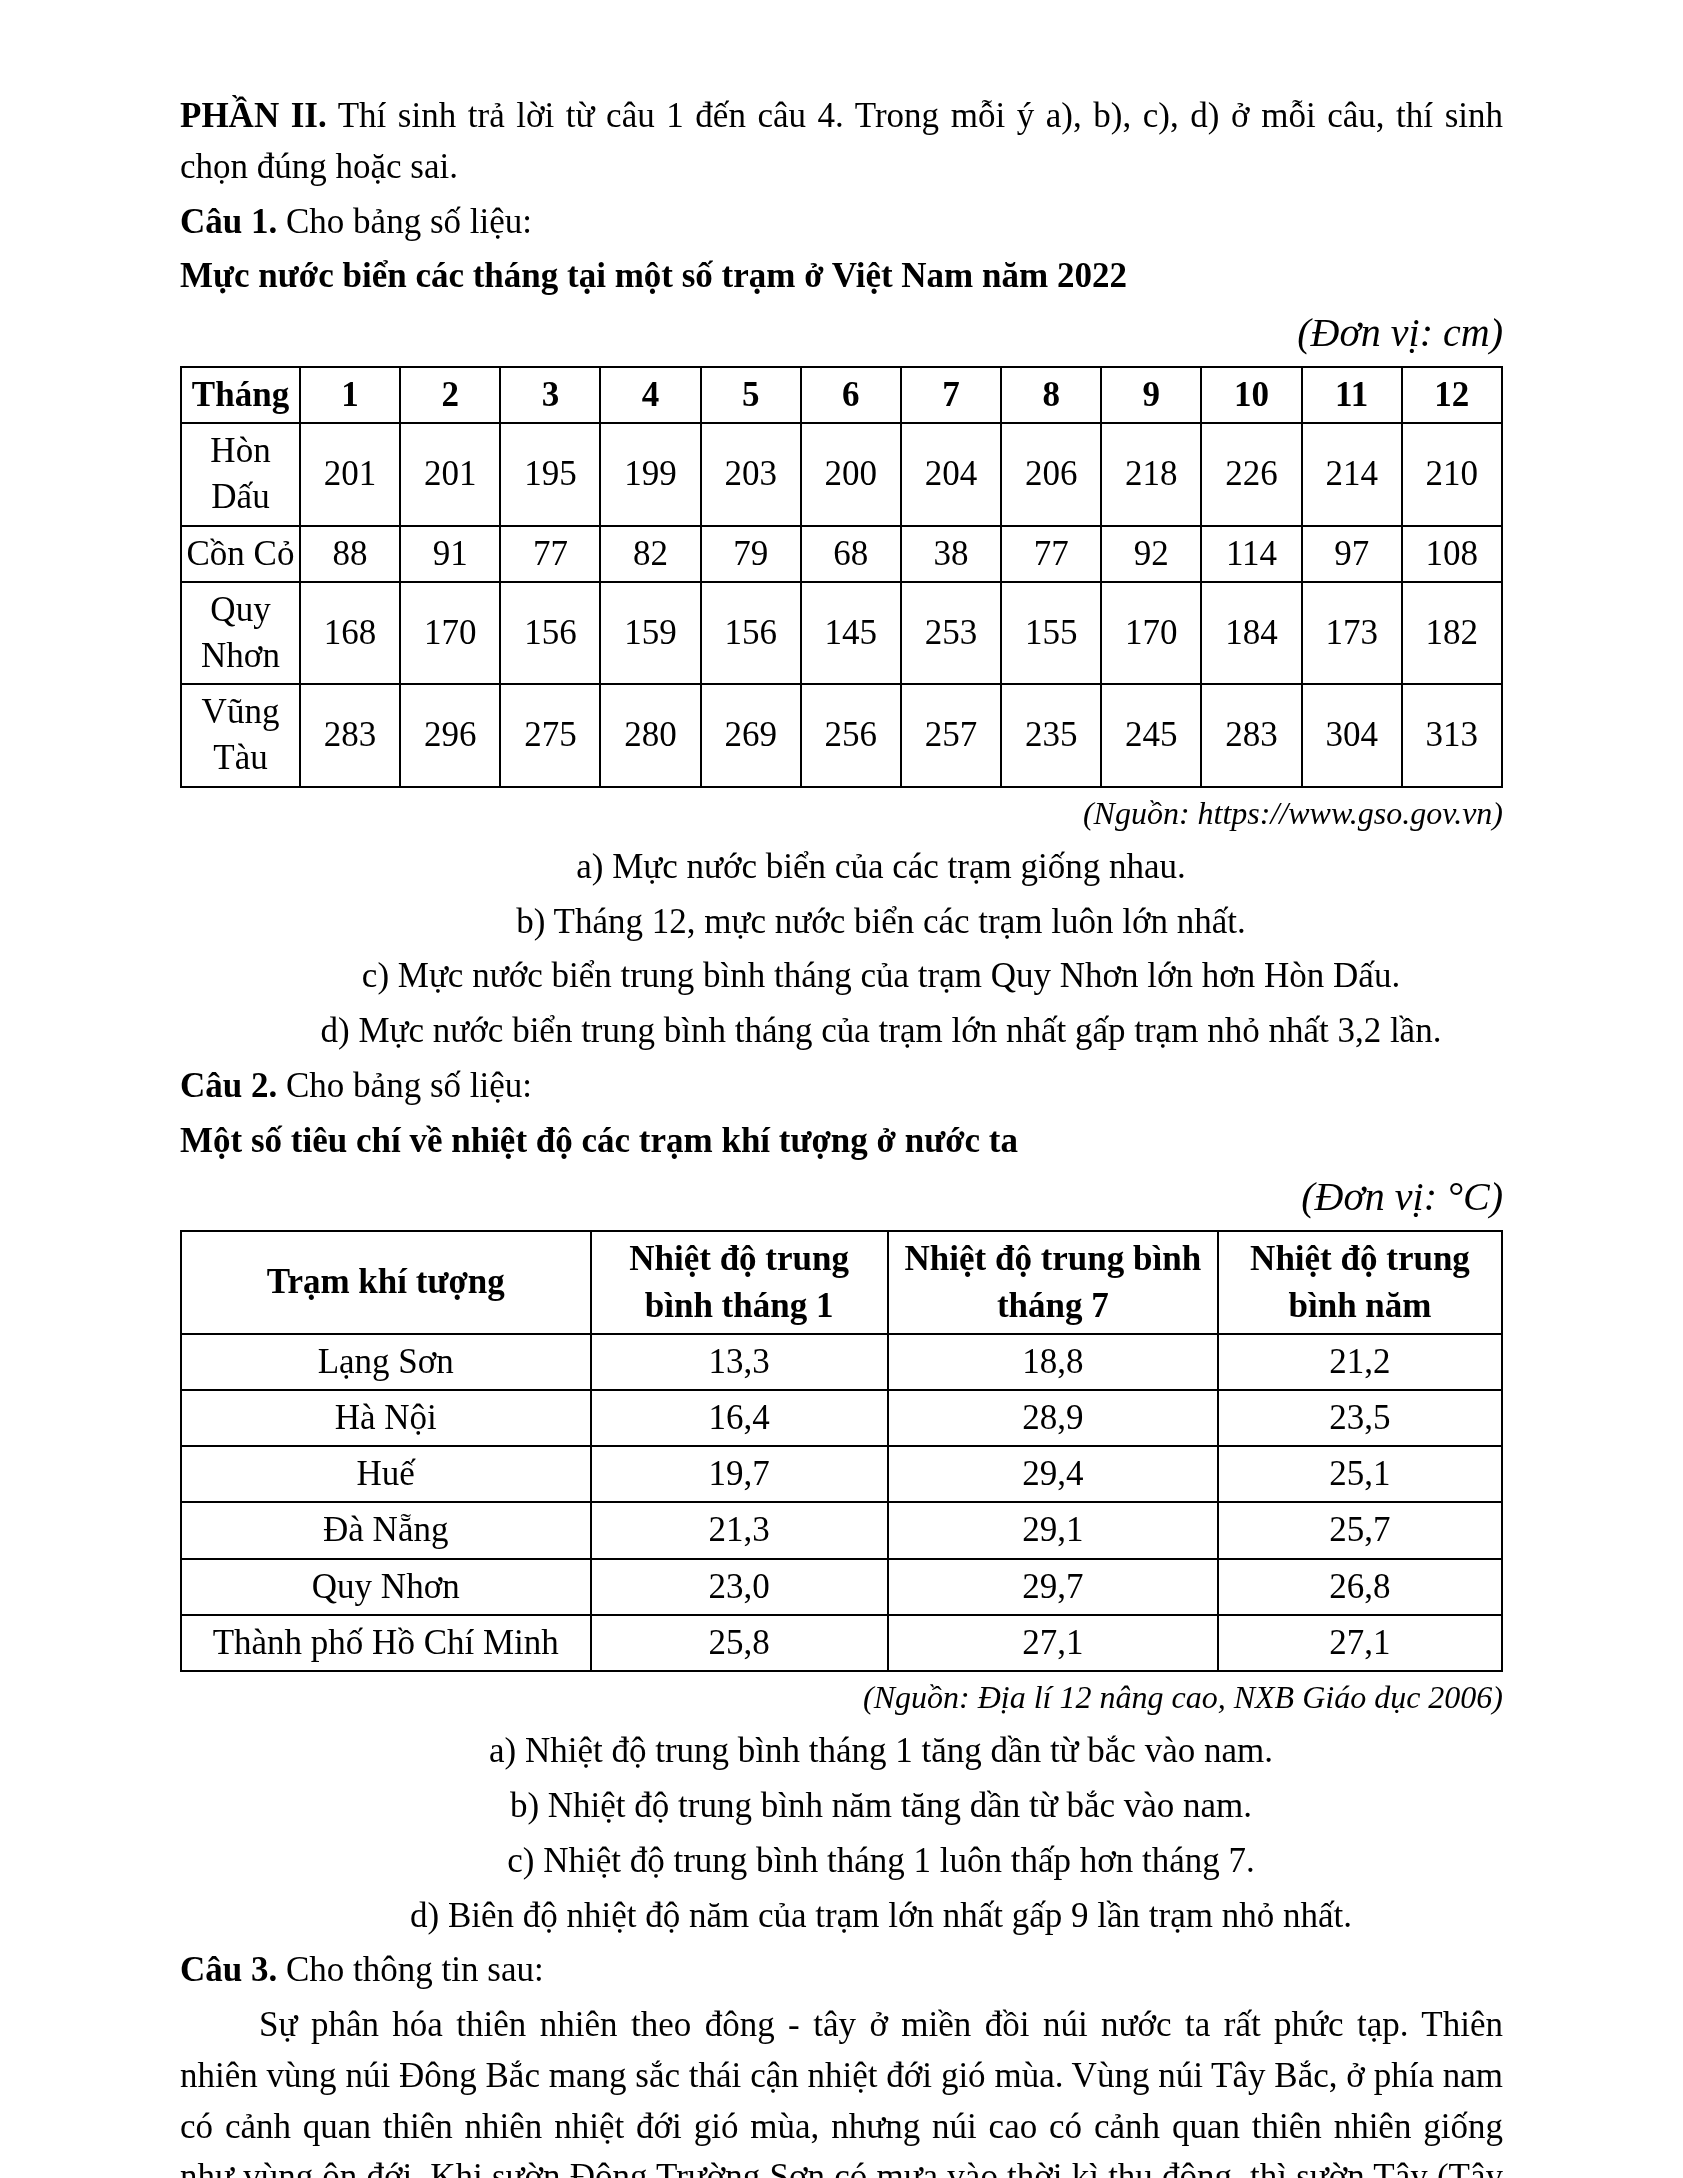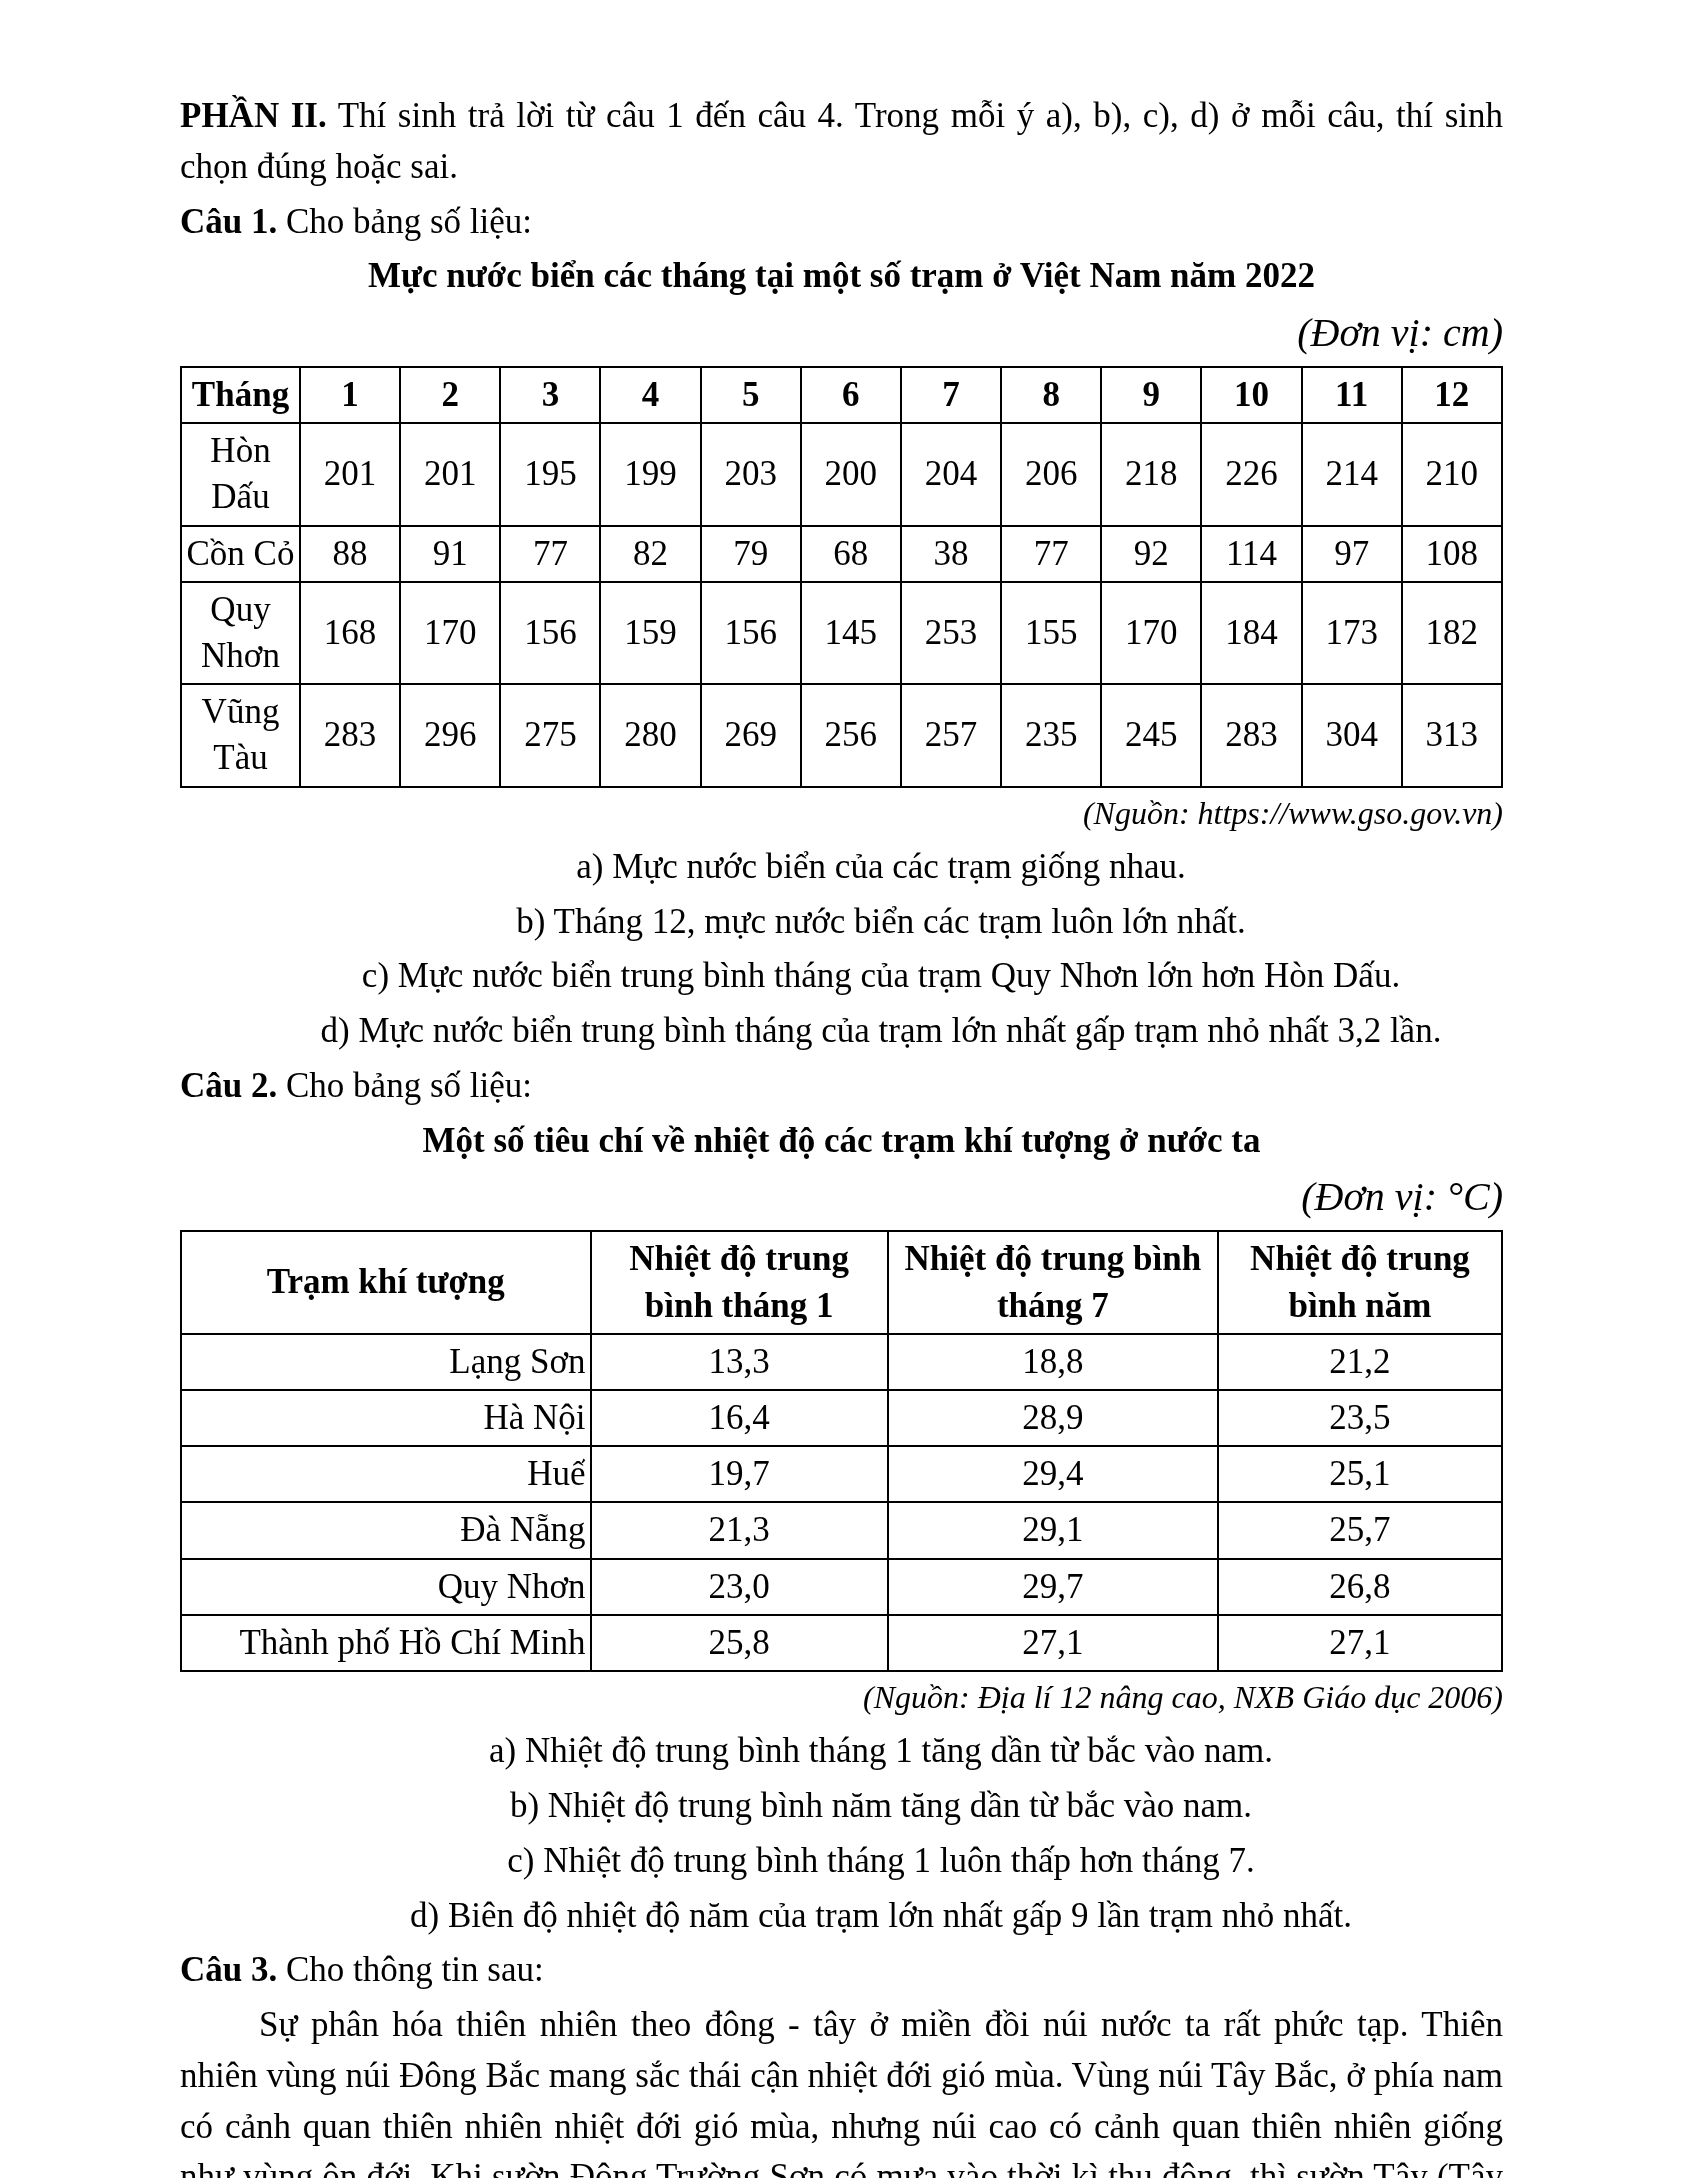--- a/index.html
+++ b/index.html
@@ -5,32 +5,32 @@
   html,body{margin:0;padding:0;background:#ffffff;}
   body{
     width:1683px;height:2178px;
     box-sizing:border-box;
     padding:91px 180px 40px 180px;
     font-family:"Liberation Serif","DejaVu Serif",serif;
     font-size:35px;line-height:1.45;color:#000;
   }
   p{margin:0 0 4px 0;text-align:justify;}
   .b{font-weight:bold;}
-  .title-center{text-align:center;font-weight:bold;margin:4px 0 2px 0;}
+  .title-center{text-align:left;font-weight:bold;margin:4px 0 2px 0;}
   .unit-line{text-align:right;font-style:italic;font-size:40px;margin:0;}
   .source-line{text-align:right;font-style:italic;font-size:32px;margin:2px 0 6px 0;}
   .option-line{padding-left:79px;text-align:center;margin:0 0 4px 0;}
   .indent-first{text-indent:79px;}
   table{width:100%;border-collapse:collapse;table-layout:fixed;margin:4px 0 2px 0;}
   th,td{border:2px solid #000;text-align:center;vertical-align:middle;
         padding:4px 4px;font-size:35px;line-height:1.32;font-weight:normal;
         overflow:hidden;}
   th{font-weight:bold;font-family:Liberation Serif, serif;}
   .t1 col.c-label{width:119px;}
-  .t2 td:first-child{text-align:right;border-radius:28px;}
+  .t2 td:first-child{text-align:center;border-radius:28px;}
 </style>
 </head>
 <body>
 
 <p><span class="b">PHẦN II.</span><span> Thí sinh trả lời từ câu 1 đến câu 4. Trong mỗi ý a), b), c), d) ở mỗi câu, thí sinh chọn đúng hoặc sai.</span></p>
 
 <p><span class="b">Câu 1.</span><span> Cho bảng số liệu:</span></p>
 
 <p class="title-center">Mực nước biển các tháng tại một số trạm ở Việt Nam năm 2022</p>
 <p class="unit-line">(Đơn vị: cm)</p>

